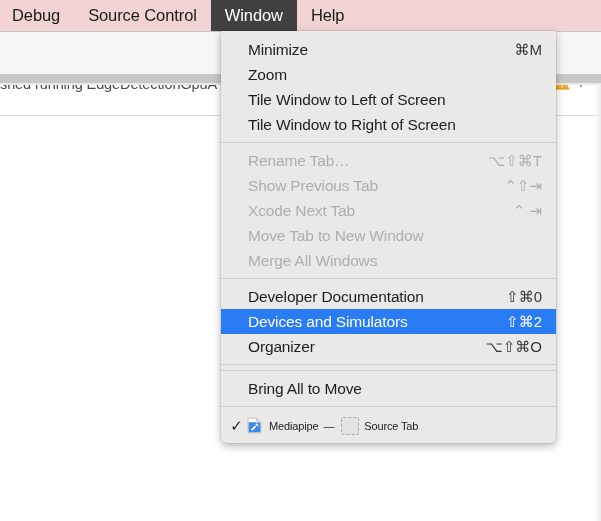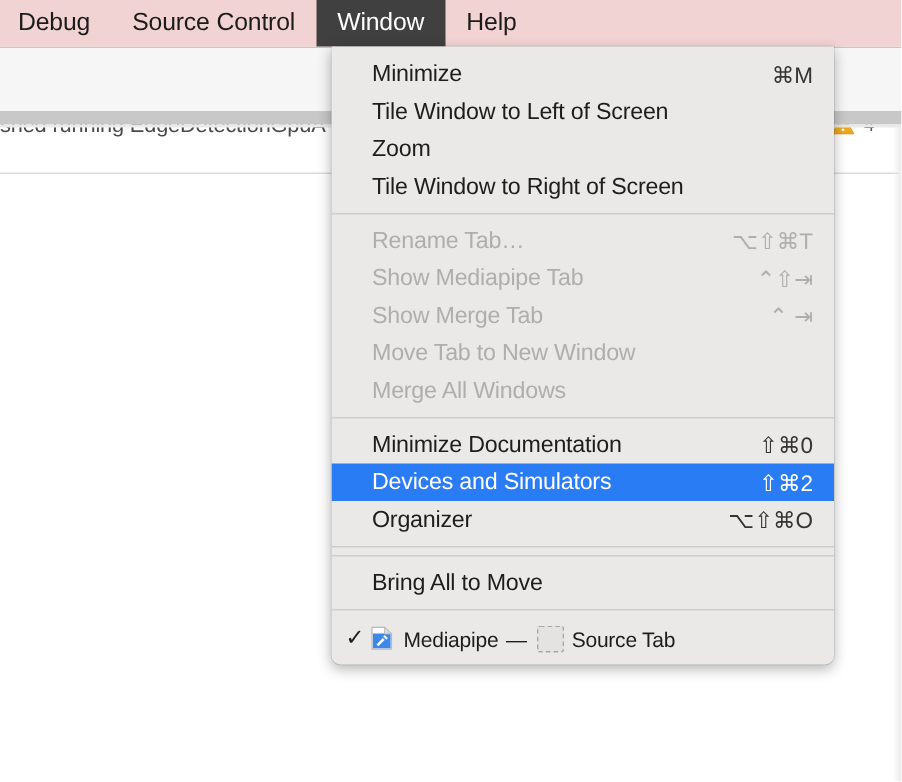--- a/index.html
+++ b/index.html
@@ -185,21 +185,21 @@
     width: 16px; height: 16px;
     border: 1px dashed #a8a6a4;
     border-radius: 2px;
     background: #e4e3e1;
     vertical-align: -3px;
     margin: 0 5px;
   }
   .winrow-text {
     display: flex;
     align-items: center;
-    font-size: 14px;
+    font-size: 11px;
     color: #1d1d1d;
     letter-spacing: -0.15px;
   }
   .emdash { margin: 0 2px 0 5px; }
 </style>
 </head>
 <body>
 
 <div id="screen">
 
@@ -227,55 +227,55 @@
       <div class="menubar-item active">Window</div>
       <div class="menubar-item">Help</div>
     </div>
 
   <div class="dropdown" id="dropdown">
       <div class="mi">
         <span class="mi-label">Minimize</span>
         <span class="mi-shortcut">⌘M</span>
       </div>
       <div class="mi">
+        <span class="mi-label">Zoom</span>
+        <span class="mi-shortcut"></span>
+      </div>
+      <div class="mi">
         <span class="mi-label">Tile Window to Left of Screen</span>
-        <span class="mi-shortcut"></span>
-      </div>
-      <div class="mi">
-        <span class="mi-label">Zoom</span>
         <span class="mi-shortcut"></span>
       </div>
       <div class="mi">
         <span class="mi-label">Tile Window to Right of Screen</span>
         <span class="mi-shortcut"></span>
       </div>
       <div class="sep"></div>
       <div class="mi disabled">
         <span class="mi-label">Rename Tab…</span>
         <span class="mi-shortcut">⌥⇧⌘T</span>
       </div>
       <div class="mi disabled">
-        <span class="mi-label">Show Mediapipe Tab</span>
+        <span class="mi-label">Show Previous Tab</span>
         <span class="mi-shortcut">⌃⇧⇥</span>
       </div>
       <div class="mi disabled">
-        <span class="mi-label">Show Merge Tab</span>
+        <span class="mi-label">Xcode Next Tab</span>
         <span class="mi-shortcut">⌃ ⇥</span>
       </div>
       <div class="mi disabled">
         <span class="mi-label">Move Tab to New Window</span>
         <span class="mi-shortcut"></span>
       </div>
       <div class="mi disabled">
         <span class="mi-label">Merge All Windows</span>
         <span class="mi-shortcut"></span>
       </div>
       <div class="sep"></div>
       <div class="mi">
-        <span class="mi-label">Minimize Documentation</span>
+        <span class="mi-label">Developer Documentation</span>
         <span class="mi-shortcut">⇧⌘0</span>
       </div>
       <div class="mi selected">
         <span class="mi-label">Devices and Simulators</span>
         <span class="mi-shortcut">⇧⌘2</span>
       </div>
       <div class="mi">
         <span class="mi-label">Organizer</span>
         <span class="mi-shortcut">⌥⇧⌘O</span>
       </div>

